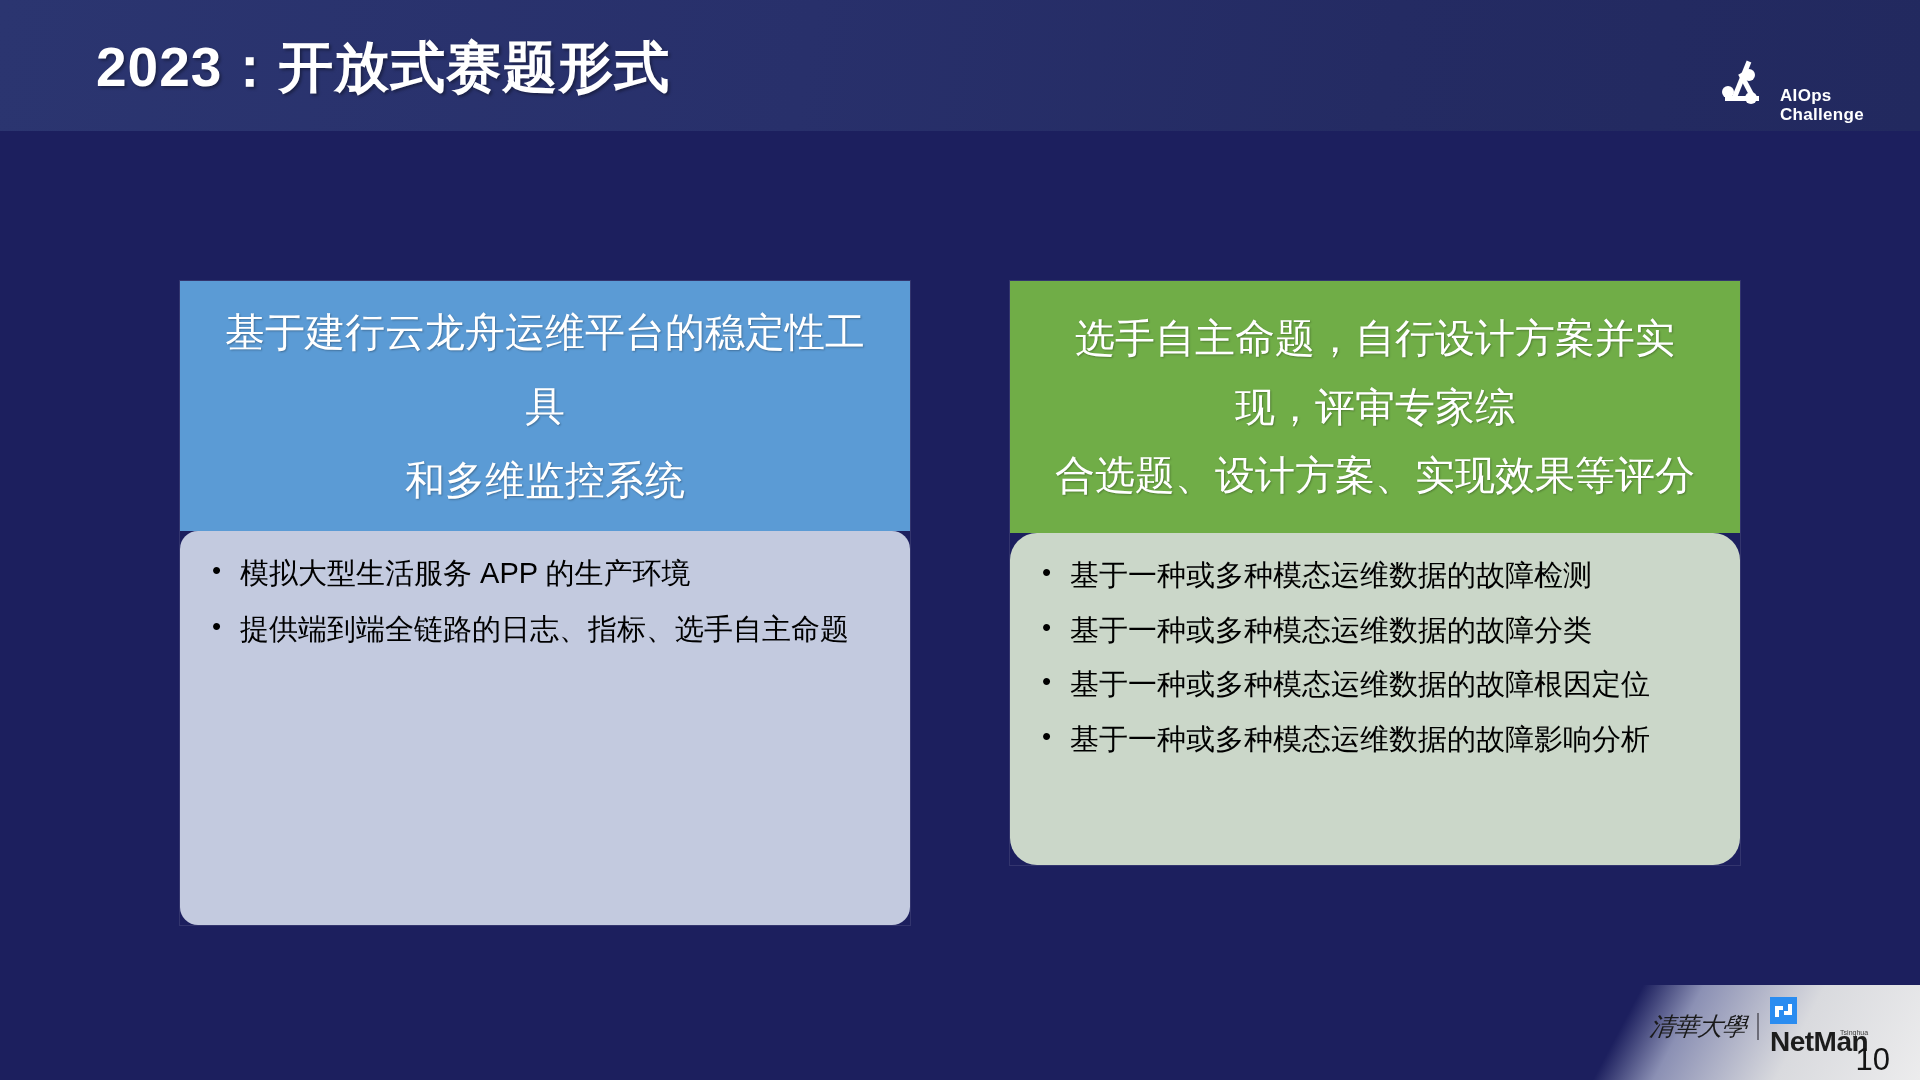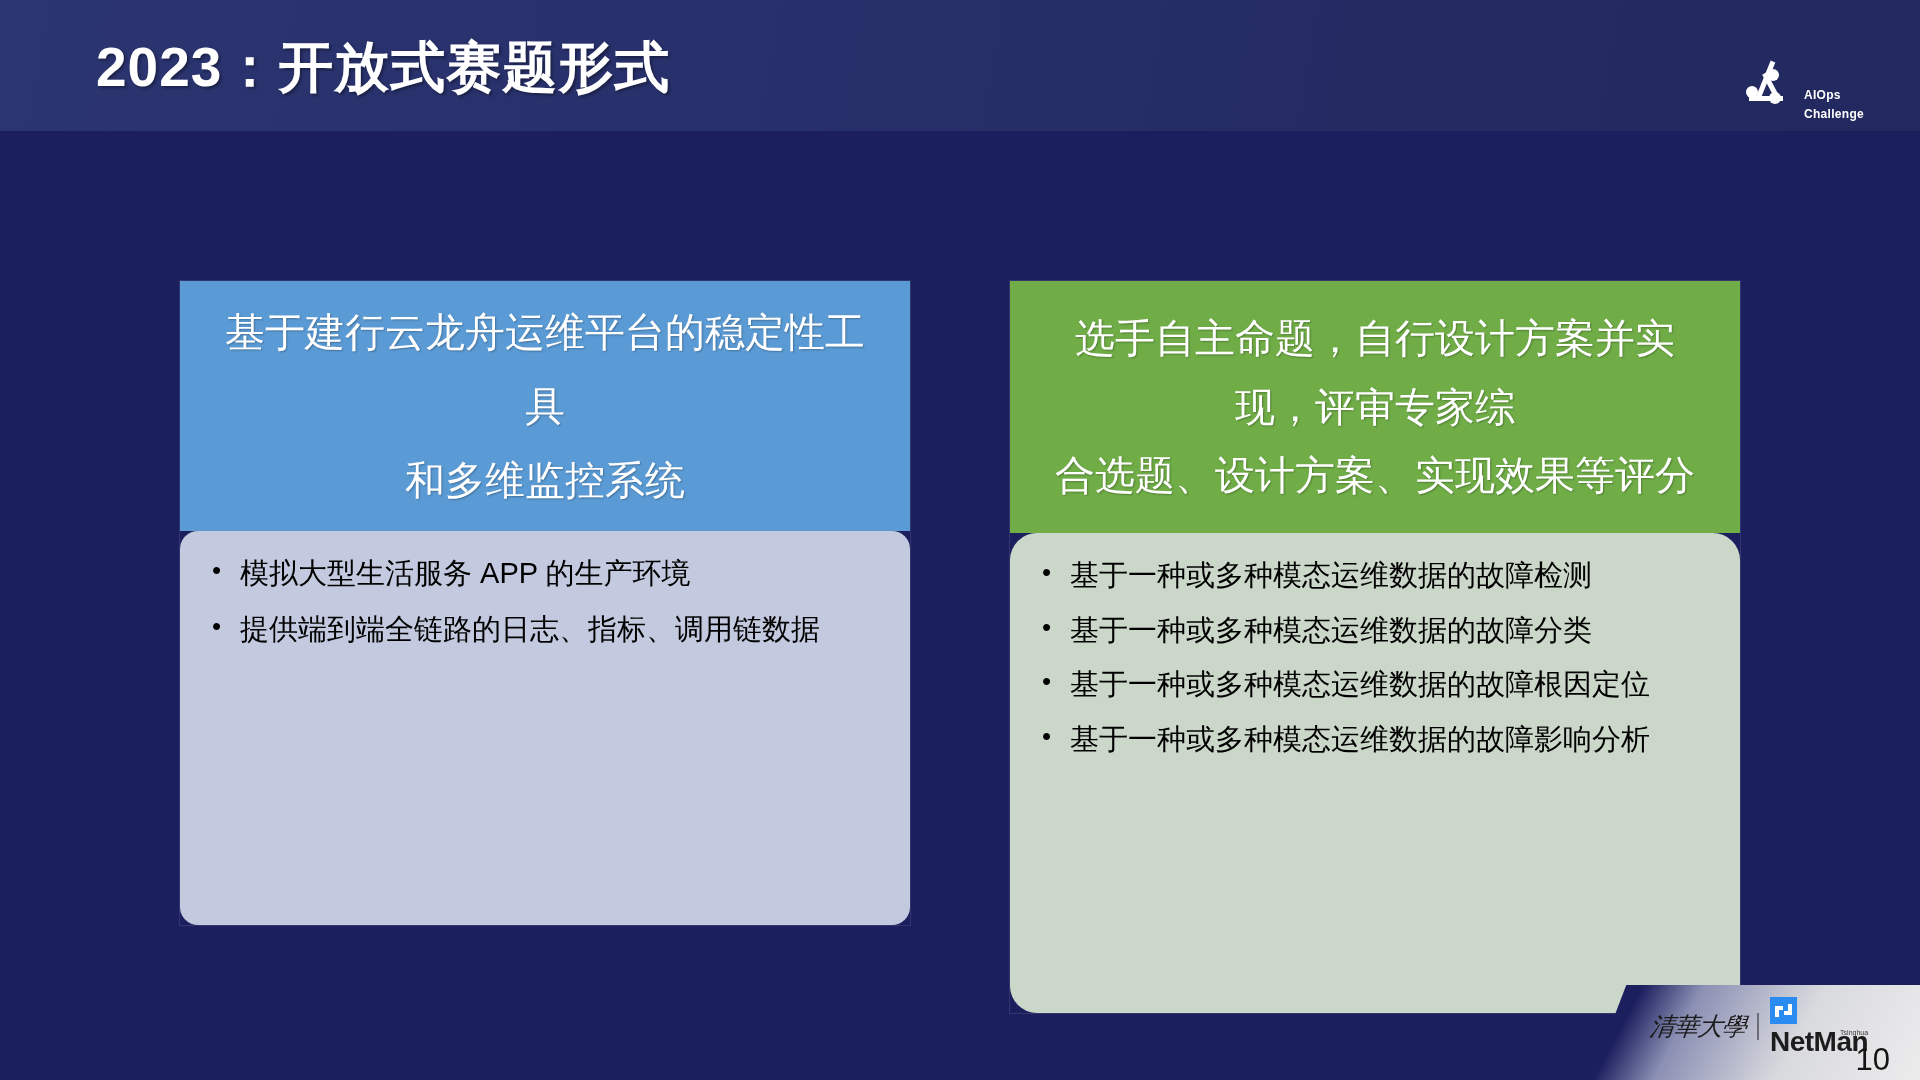--- a/index.html
+++ b/index.html
@@ -32,34 +32,34 @@
 
   
   .aiops-logo {
     position: absolute; right: 56px; top: 40px;
     display: flex; align-items: center; gap: 11px;
   }
   .aiops-mark { width: 52px; height: 48px; display: block; }
   .aiops-wordmark {
     color: #ffffff;
     font-weight: bold;
-    font-size: 12px;
+    font-size: 17px;
     line-height: 19px;
     letter-spacing: 0.3px;
     margin-top: 46px;
   }
 
   
   .card {
     position: absolute;
     display: flex; flex-direction: column;
     box-shadow: 0 0 0 1px rgba(255,255,255,0.10);
   }
   .card-left  { left: 180px;  top: 281px; width: 730px; height: 644px; }
-  .card-right { left: 1010px; top: 281px; width: 730px; height: 732px; justify-content: center; }
+  .card-right { left: 1010px; top: 281px; width: 730px; height: 584px; justify-content: center; }
 
   .card-head {
     display: flex; align-items: center; justify-content: center;
     text-align: center;
     color: #ffffff;
     padding: 0 34px;
   }
   .card-left  .card-head { height: 250px; background: #5b9bd5; }
   .card-right .card-head { height: 252px; background: #70ad47; }
 
@@ -176,21 +176,21 @@
   <div class="card card-left">
     <div class="card-head">
       <div class="card-head-text">
         <div>基于建行云龙舟运维平台的稳定性工具</div>
         <div>和多维监控系统</div>
       </div>
     </div>
     <div class="card-body">
       <ul class="bullet-list">
         <li class="bullet">模拟大型生活服务 APP 的生产环境</li>
-        <li class="bullet">提供端到端全链路的日志、指标、调用链数据</li>
+        <li class="bullet">提供端到端全链路的日志、指标、选手自主命题</li>
       </ul>
     </div>
   </div>
 
   <div class="card card-right">
     <div class="card-head">
       <div class="card-head-text">
         <div>选手自主命题，自行设计方案并实现，评审专家综</div>
         <div>合选题、设计方案、实现效果等评分</div>
       </div>

